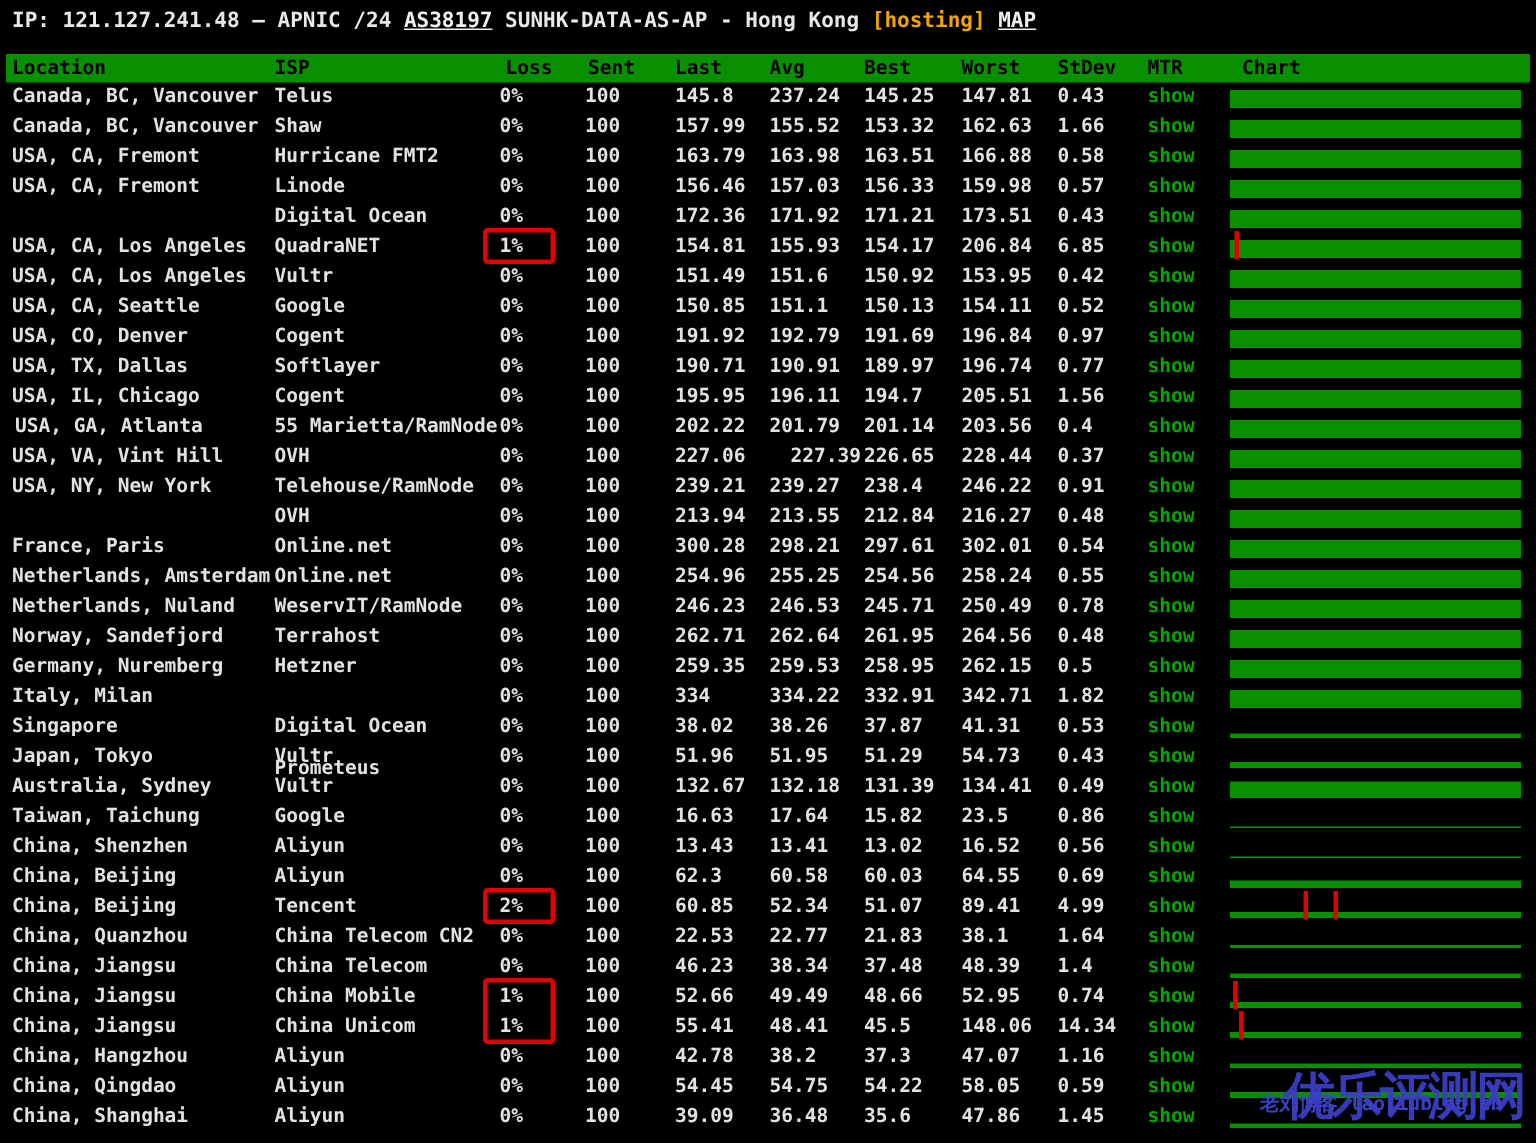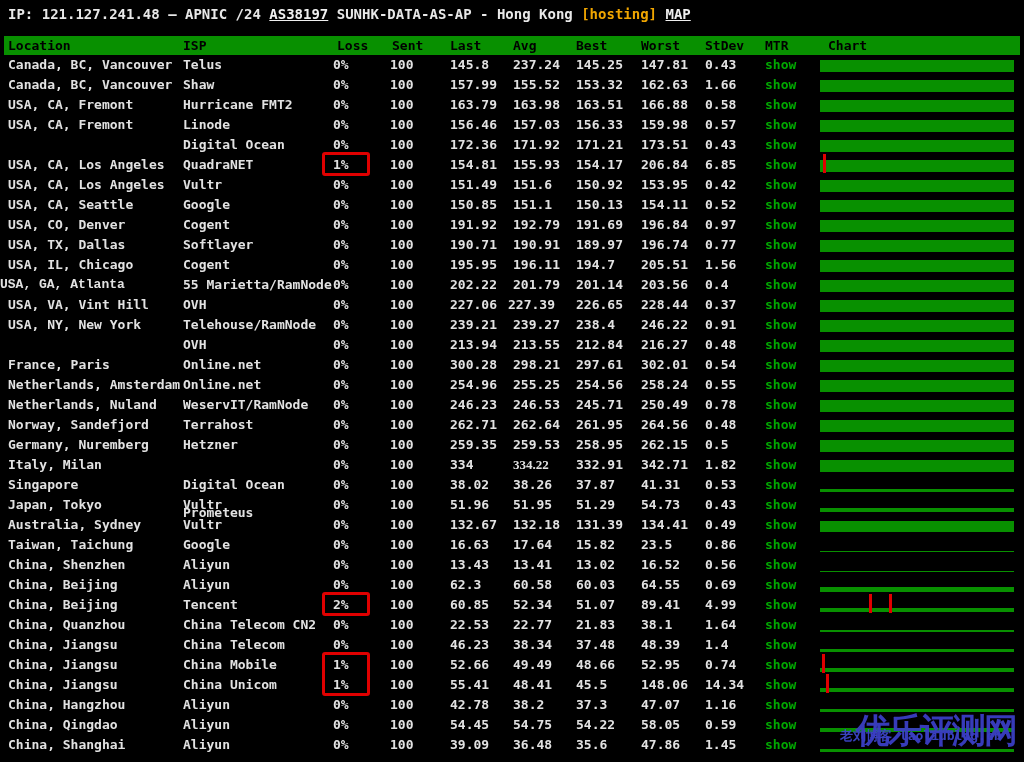--- a/index.html
+++ b/index.html
@@ -210,41 +210,41 @@
       <span style="left: 513px;">196.11</span>
       <span style="left: 576px;">194.7</span>
       <span style="left: 641px;">205.51</span>
       <span style="left: 705px;">1.56</span>
       <span class="mtr" style="left: 765px;">show</span>
       <div class="chart">
         <div class="bar" style="height: 12px;"></div>
       </div>
     </div>
     <div class="row" style="top: 275px;">
-      <span style="left: 0; font-family: Liberation Mono, monospace;">USA, GA, Atlanta</span>
+      <span style="left: 10px;">USA, GA, Atlanta</span>
       <span style="left: 183px;">55 Marietta/RamNode</span>
       <span style="left: 333px;">0%</span>
       <span style="left: 390px;">100</span>
       <span style="left: 450px;">202.22</span>
       <span style="left: 513px;">201.79</span>
       <span style="left: 576px;">201.14</span>
       <span style="left: 641px;">203.56</span>
       <span style="left: 705px;">0.4</span>
       <span class="mtr" style="left: 765px;">show</span>
       <div class="chart">
         <div class="bar" style="height: 12px;"></div>
       </div>
     </div>
     <div class="row" style="top: 295px;">
       <span style="left: 8px;">USA, VA, Vint Hill</span>
       <span style="left: 183px;">OVH</span>
       <span style="left: 333px;">0%</span>
       <span style="left: 390px;">100</span>
       <span style="left: 450px;">227.06</span>
-      <span style="left: 508px; text-align: right;">227.39</span>
+      <span style="left: 527px; text-align: right;">227.39</span>
       <span style="left: 576px;">226.65</span>
       <span style="left: 641px;">228.44</span>
       <span style="left: 705px;">0.37</span>
       <span class="mtr" style="left: 765px;">show</span>
       <div class="chart">
         <div class="bar" style="height: 12px;"></div>
       </div>
     </div>
     <div class="row" style="top: 315px;">
       <span style="left: 8px;">USA, NY, New York</span>
@@ -349,21 +349,21 @@
       <div class="chart">
         <div class="bar" style="height: 12px;"></div>
       </div>
     </div>
     <div class="row" style="top: 455px;">
       <span style="left: 8px;">Italy, Milan</span>
       <span style="left: 183px; margin-top: 48px;">Prometeus</span>
       <span style="left: 333px;">0%</span>
       <span style="left: 390px;">100</span>
       <span style="left: 450px;">334</span>
-      <span style="left: 513px; font-family: Liberation Serif, serif;">334.22</span>
+      <span style="left: 513px;">334.22</span>
       <span style="left: 576px;">332.91</span>
       <span style="left: 641px;">342.71</span>
       <span style="left: 705px;">1.82</span>
       <span class="mtr" style="left: 765px;">show</span>
       <div class="chart">
         <div class="bar" style="height: 12px;"></div>
       </div>
     </div>
     <div class="row" style="top: 475px;">
       <span style="left: 8px;">Singapore</span>

